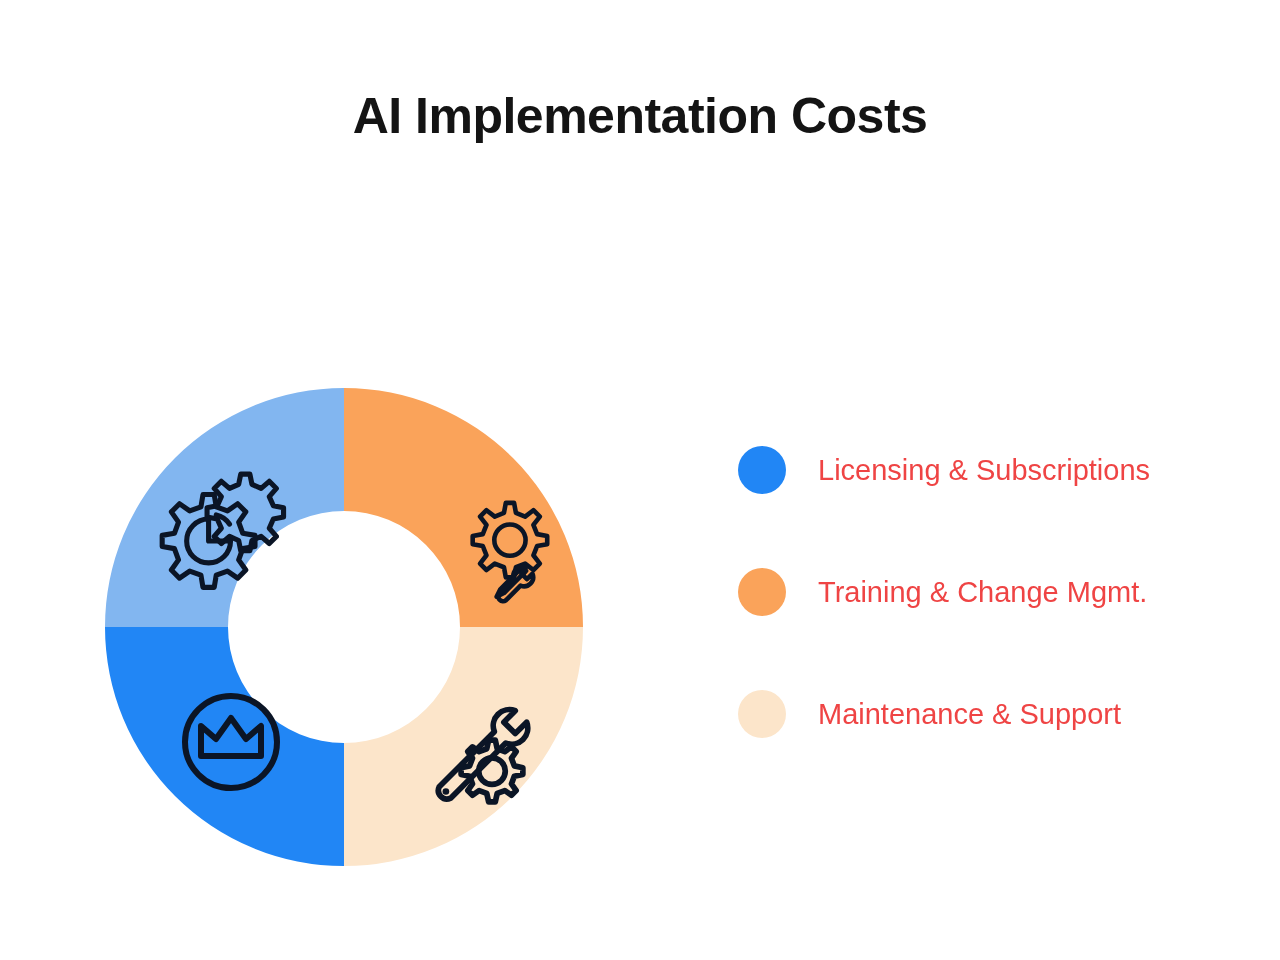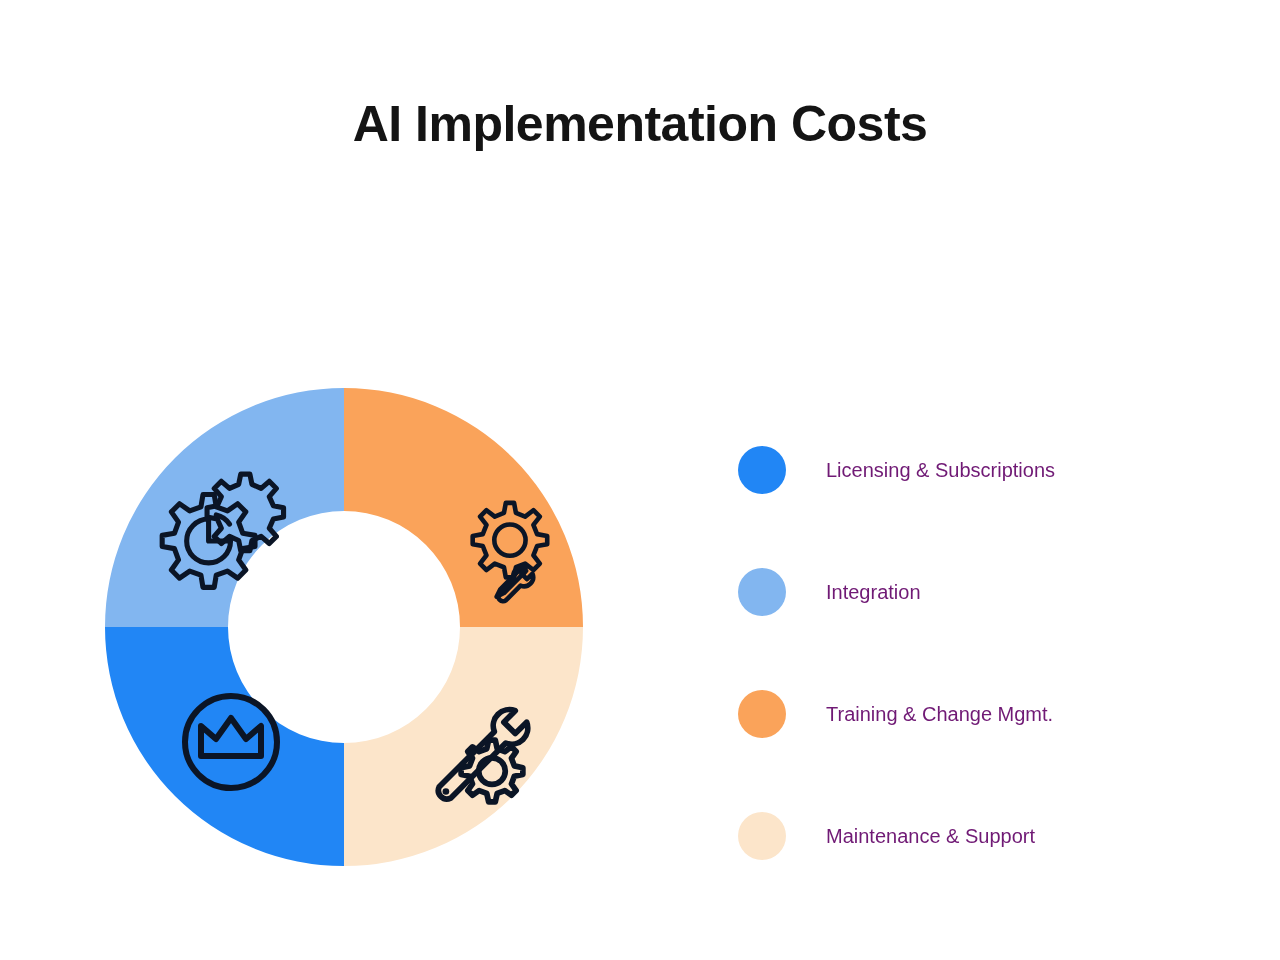--- a/index.html
+++ b/index.html
@@ -17,21 +17,21 @@
     position: relative;
     width: 1280px;
     height: 960px;
     background: #ffffff;
   }
 
   
   .title-block {
     position: absolute;
     left: 240px;
-    top: 88px;
+    top: 80px;
     width: 800px;
     text-align: center;
   }
   .title-line {
     font-size: 50px;
     font-weight: bold;
     line-height: 73px;
     letter-spacing: -0.5px;
     color: #141414;
     white-space: nowrap;
@@ -62,25 +62,25 @@
     display: flex;
     align-items: center;
   }
   .legend-dot {
     width: 48px;
     height: 48px;
     border-radius: 50%;
     flex: 0 0 48px;
   }
   .legend-label {
-    margin-left: 40px;
-    font-size: 20px;
+    margin-left: 32px;
+    font-size: 29px;
     font-weight: 400;
     line-height: 34px;
-    color: #701a75;
+    color: #ef4444;
     white-space: nowrap;
   }
 </style>
 </head>
 <body>
 
 <div class="page">
 
   <div class="title-block">
     <div class="title-line">AI Implementation Costs</div>
@@ -148,24 +148,20 @@
     </svg>
   </div>
 
   <div class="legend">
 
     <div class="legend-item">
       <span class="legend-dot" style="background:#2186F5"></span>
       <span class="legend-label">Licensing &amp; Subscriptions</span>
     </div>
 
-    <div class="legend-item">
-      <span class="legend-dot" style="background:#82B6F0"></span>
-      <span class="legend-label">Integration</span>
-    </div>
 
     <div class="legend-item">
       <span class="legend-dot" style="background:#FAA35A"></span>
       <span class="legend-label">Training &amp; Change Mgmt.</span>
     </div>
 
     <div class="legend-item">
       <span class="legend-dot" style="background:#FCE5CA"></span>
       <span class="legend-label">Maintenance &amp; Support</span>
     </div>

